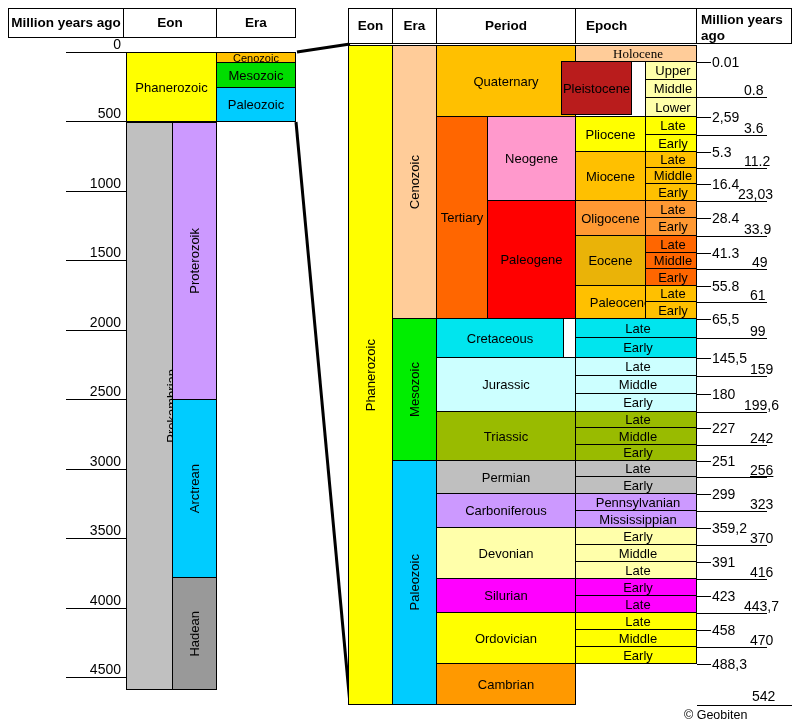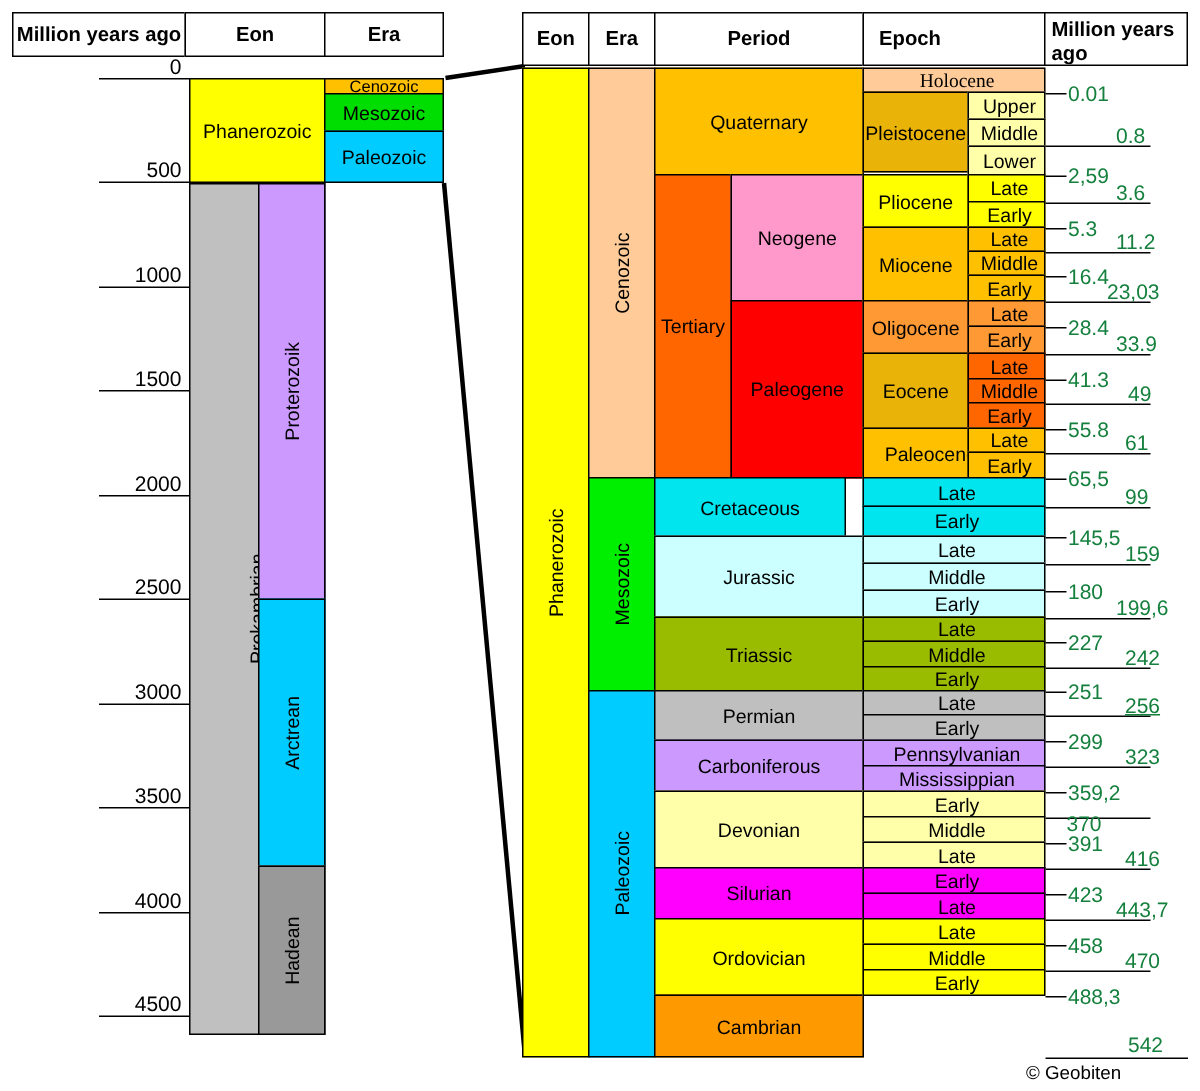--- a/index.html
+++ b/index.html
@@ -27,21 +27,21 @@
     background:#ffffff;
     font-weight:bold;
     font-size:13.5px;
     color:#000;
   }
   .hdr.wrap{white-space:normal;text-align:left;justify-content:flex-start;align-items:flex-start;padding:3px 4px;line-height:1.15;}
   .lft{justify-content:flex-start;padding-left:4px;}
   .vert{writing-mode:vertical-rl;transform:rotate(180deg);}
   .tick{position:absolute;height:0;border-top:1.5px solid #000;}
   .ticklbl{position:absolute;font-size:14px;text-align:right;color:#000;}
-  .agelbl{position:absolute;font-size:14px;color:#15803d;white-space:nowrap;}
+  .agelbl{position:absolute;font-size:14px;color:#000000;white-space:nowrap;}
   .leader{position:absolute;height:0;border-top:1.4px solid #000;}
   .copyright{position:absolute;font-size:12.5px;color:#000;}
   .barbox{position:absolute;box-sizing:border-box;border:1px solid #000;overflow:hidden;
           display:flex;align-items:center;justify-content:center;font-size:13px;}
   .connector{position:absolute;left:0;top:0;}
 </style>
 </head>
 <body>
 
 <div>
@@ -188,21 +188,21 @@
   <div class="barbox" style="left:436px;top:612px;width:140px;height:52px;background:#FFFF00;">
     <span>Ordovician</span>
   </div>
   <div class="barbox" style="left:436px;top:663px;width:140px;height:42px;background:#FF9900;">
     <span>Cambrian</span>
   </div>
 
   <div class="barbox lft" style="left:575px;top:45px;width:122px;height:17px;background:#FFCC99;font-family:Liberation Serif, serif;">
     <span>Holocene</span>
   </div>
-  <div class="barbox" style="left:575px;top:61px;width:71px;height:54px;background:#eab308;">
+  <div class="barbox" style="left:561px;top:61px;width:71px;height:54px;background:#b91c1c;">
     <span>Pleistocene</span>
   </div>
   <div class="barbox" style="left:575px;top:116px;width:71px;height:36px;background:#FFFF00;">
     <span>Pliocene</span>
   </div>
   <div class="barbox" style="left:575px;top:151px;width:71px;height:50px;background:#FFC000;">
     <span>Miocene</span>
   </div>
   <div class="barbox" style="left:575px;top:200px;width:71px;height:36px;background:#FF9933;">
     <span>Oligocene</span>
@@ -411,21 +411,21 @@
   <div class="leader" style="left:697px;top:494px;width:14px;"></div>
   <div class="agelbl" style="left:712px;top:486px;">299</div>
 
   <div class="leader" style="left:697px;top:511px;width:70px;"></div>
   <div class="agelbl" style="left:750px;top:496px;">323</div>
 
   <div class="leader" style="left:697px;top:528px;width:14px;"></div>
   <div class="agelbl" style="left:712px;top:520px;">359,2</div>
 
   <div class="leader" style="left:697px;top:545px;width:70px;"></div>
-  <div class="agelbl" style="left:711px;top:530px;margin-top:11px;">370</div>
+  <div class="agelbl" style="left:750px;top:530px;">370</div>
 
   <div class="leader" style="left:697px;top:562px;width:14px;"></div>
   <div class="agelbl" style="left:712px;top:554px;">391</div>
 
   <div class="leader" style="left:697px;top:579px;width:70px;"></div>
   <div class="agelbl" style="left:750px;top:564px;">416</div>
 
   <div class="leader" style="left:697px;top:596px;width:14px;"></div>
   <div class="agelbl" style="left:712px;top:588px;">423</div>
 

